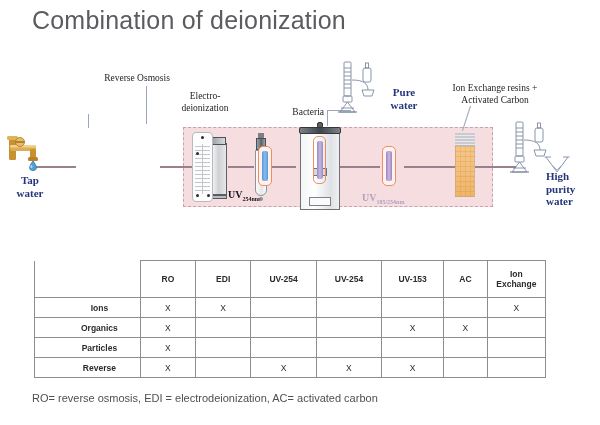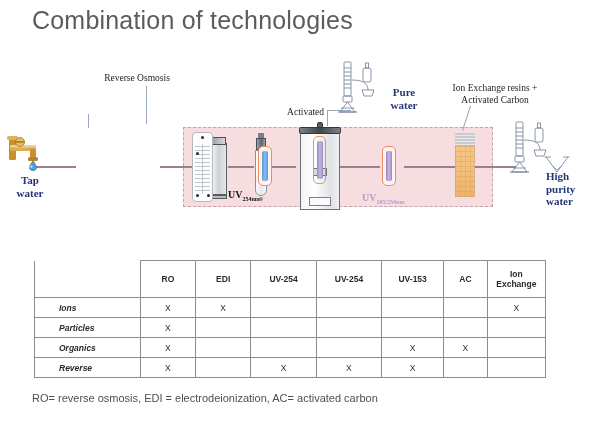--- a/index.html
+++ b/index.html
@@ -136,36 +136,36 @@
   #tablewrap{position:absolute;left:34px;top:260px;width:512px;}
   table{border-collapse:collapse;width:512px;
     font-family:"Liberation Sans", sans-serif;font-size:8.5px;color:#2b2b2e;}
   table, th, td{border:1px solid #8a8d91;}
   thead th{
     height:34px;vertical-align:middle;text-align:center;
     font-weight:bold;font-size:8.5px;color:#2b2b2e;background:#ffffff;
     padding:1px 2px;line-height:10px;
   }
   tbody td{height:19px;text-align:center;vertical-align:middle;background:#ffffff;padding:0;}
-  tbody td.rowhead{text-align:left;padding-left:24px;font-weight:bold;font-style:italic;}
+  tbody td.rowhead{text-align:center;padding-left:24px;font-weight:bold;}
   thead th:first-child{border-top-color:#ffffff;border-left-color:#8a8d91;}
 
   
   #foot{
     position:absolute;left:32px;top:392px;
     font-size:11px;color:#4f4f53;font-family:"Liberation Sans", sans-serif;
     white-space:nowrap;
   }
 </style>
 </head>
 <body>
 
 <div id="page">
 
-  <div id="title">Combination of technologies</div>
+  <div id="title">Combination of deionization</div>
 
   <div id="diagram">
 
     <div class="pinkbox"></div>
 
     <div class="pipe" style="left:36px;top:108px;width:40px;"></div>
     <div class="pipe" style="left:160px;top:108px;width:42px;"></div>
     <div class="pipe" style="left:228px;top:108px;width:26px;"></div>
     <div class="pipe" style="left:268px;top:108px;width:28px;"></div>
     <div class="pipe" style="left:340px;top:108px;width:40px;"></div>
@@ -218,41 +218,43 @@
       <div class="row" style="top:46px;"></div>
         <div class="row" style="top:50px;"></div>
       <div class="row" style="top:54px;"></div>
         <div class="row" style="top:58px;"></div>
       <div class="vmid"></div>
       <div class="dot" style="left:9px;top:4px;"></div>
       <div class="dot" style="left:4px;top:20px;"></div>
       <div class="dot" style="left:4px;top:62px;"></div>
       <div class="dot" style="left:15px;top:62px;"></div>
     </div>
+    <div class="lbl" style="left:150px;top:32px;width:110px;">Electro-
+deionization</div>
 
     <div class="uvlamp" style="left:258px;top:88px;width:14px;height:40px;">
       <div class="shell"></div>
       <div class="core" style="background:linear-gradient(90deg,#5e96d8,#86bdee 50%,#5e96d8);"></div>
     </div>
     <div class="uvlbl" style="left:228px;top:131px;">
       <span>UV</span><sub>254nm</sub>
     </div>
 
     <div class="res">
       <div class="tank"></div>
       <div class="lid"></div>
       <div class="knob"></div>
       <div class="window"></div>
       <div class="spout"></div>
     </div>
     <div class="uvlamp" style="left:313px;top:78px;width:13px;height:48px;">
       <div class="shell" style="background:transparent;"></div>
       <div class="core" style="background:linear-gradient(90deg,#9a8bc4,#c3b7e0 50%,#9a8bc4);"></div>
     </div>
-    <div class="lbl" style="left:264px;top:48px;width:60px;text-align:right;">Activated</div>
+    <div class="lbl" style="left:264px;top:48px;width:60px;text-align:right;">Bacteria</div>
     <div class="leader" style="left:327px;top:52px;width:1px;height:16px;background:#9aa7b8;"></div>
     <div class="leader" style="left:327px;top:52px;width:24px;height:1px;background:#9aa7b8;"></div>
 
     <svg class="disp" style="left:336px;top:2px;" width="46" height="58" viewBox="0 0 46 58">
       <g fill="none" stroke="#7e8aa0" stroke-width="0.9">
         <rect x="8" y="2" width="7" height="34" rx="1"></rect>
         <line x1="8" y1="8" x2="15" y2="8"></line>
           <line x1="8" y1="12" x2="15" y2="12"></line>
         <line x1="8" y1="16" x2="15" y2="16"></line>
           <line x1="8" y1="20" x2="15" y2="20"></line>
@@ -342,37 +344,37 @@
           <td class="rowhead">Ions</td>
           <td>X</td>
           <td>X</td>
           <td></td>
           <td></td>
           <td></td>
           <td></td>
           <td>X</td>
         </tr>
         <tr>
+          <td class="rowhead">Organics</td>
+          <td>X</td>
+          <td></td>
+          <td></td>
+          <td></td>
+          <td>X</td>
+          <td>X</td>
+          <td></td>
+        </tr>
+        <tr>
           <td class="rowhead">Particles</td>
           <td>X</td>
           <td></td>
           <td></td>
           <td></td>
           <td></td>
           <td></td>
-          <td></td>
-        </tr>
-        <tr>
-          <td class="rowhead">Organics</td>
-          <td>X</td>
-          <td></td>
-          <td></td>
-          <td></td>
-          <td>X</td>
-          <td>X</td>
           <td></td>
         </tr>
         <tr>
           <td class="rowhead">Reverse</td>
           <td>X</td>
           <td></td>
           <td>X</td>
           <td>X</td>
           <td>X</td>
           <td></td>

